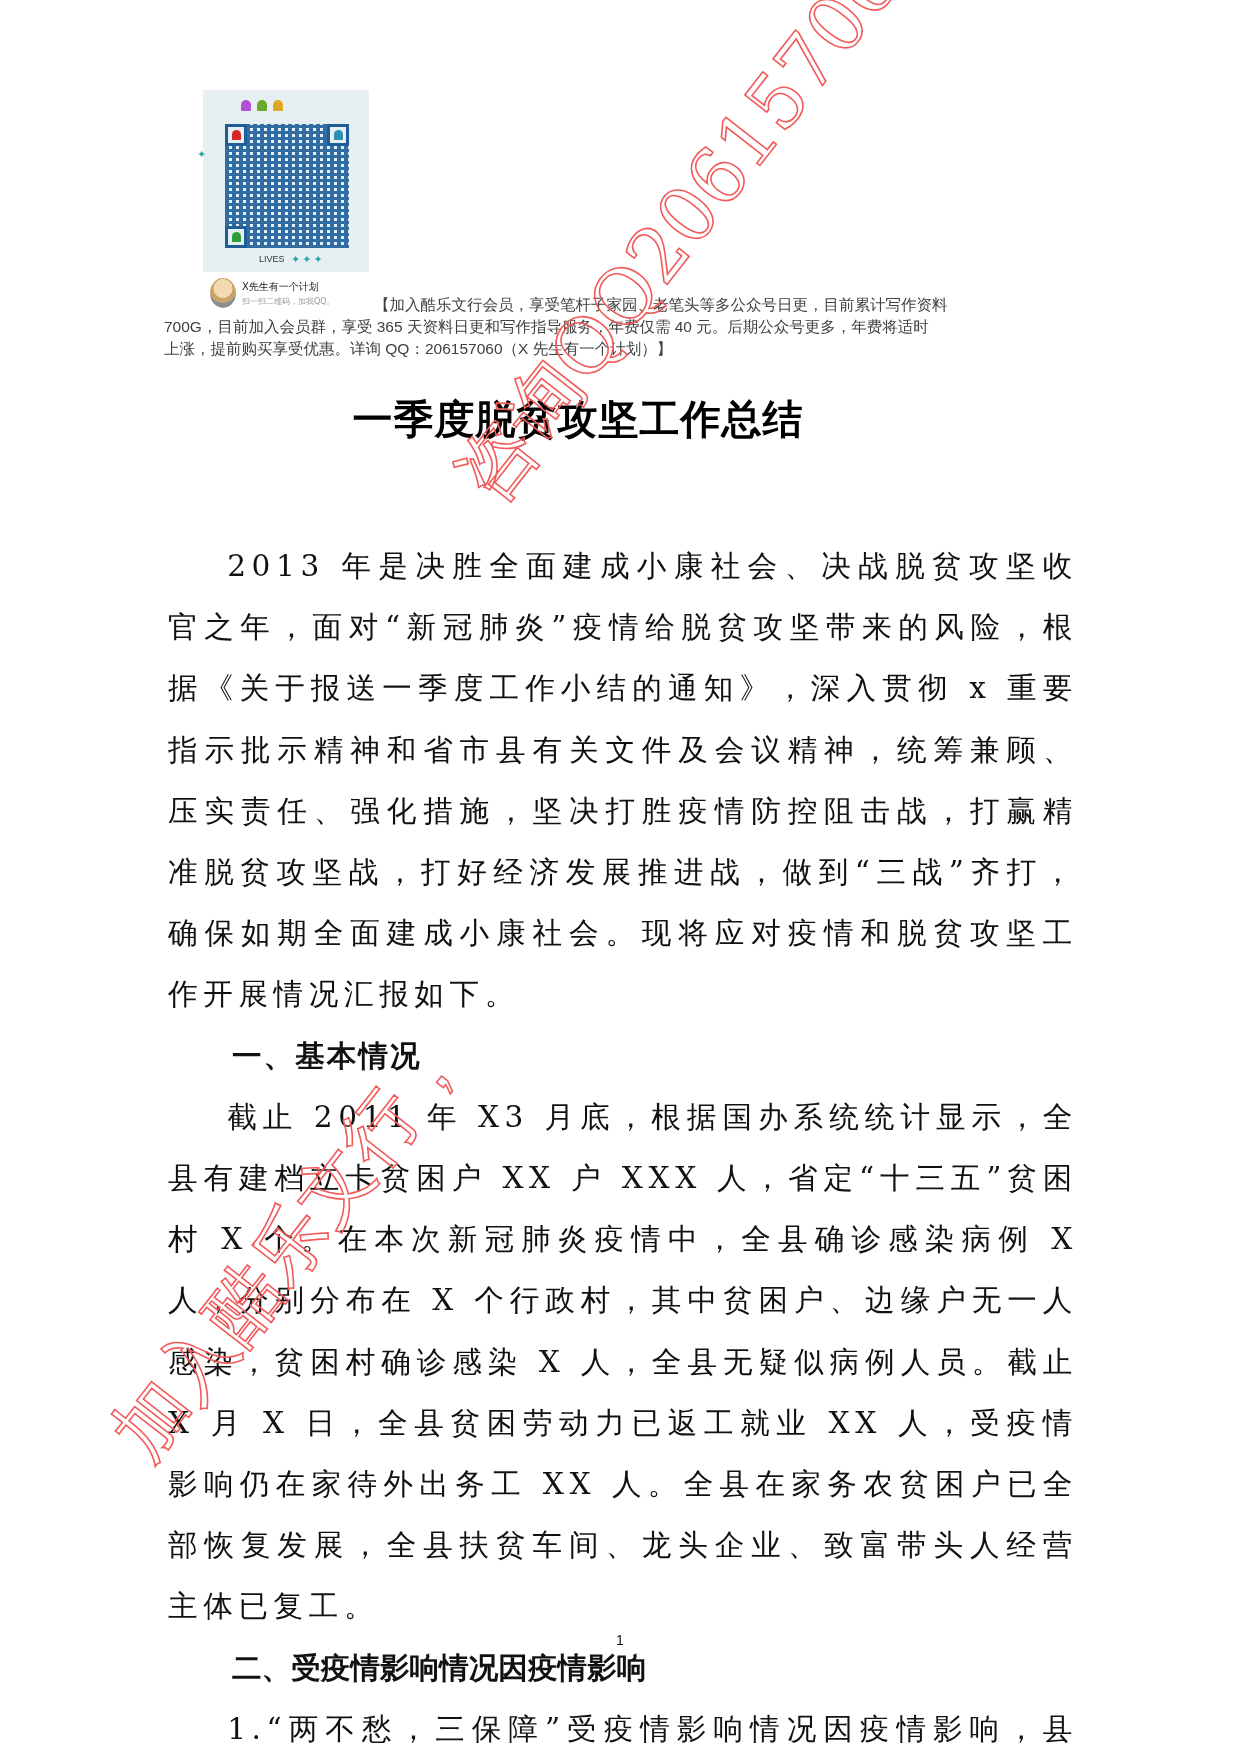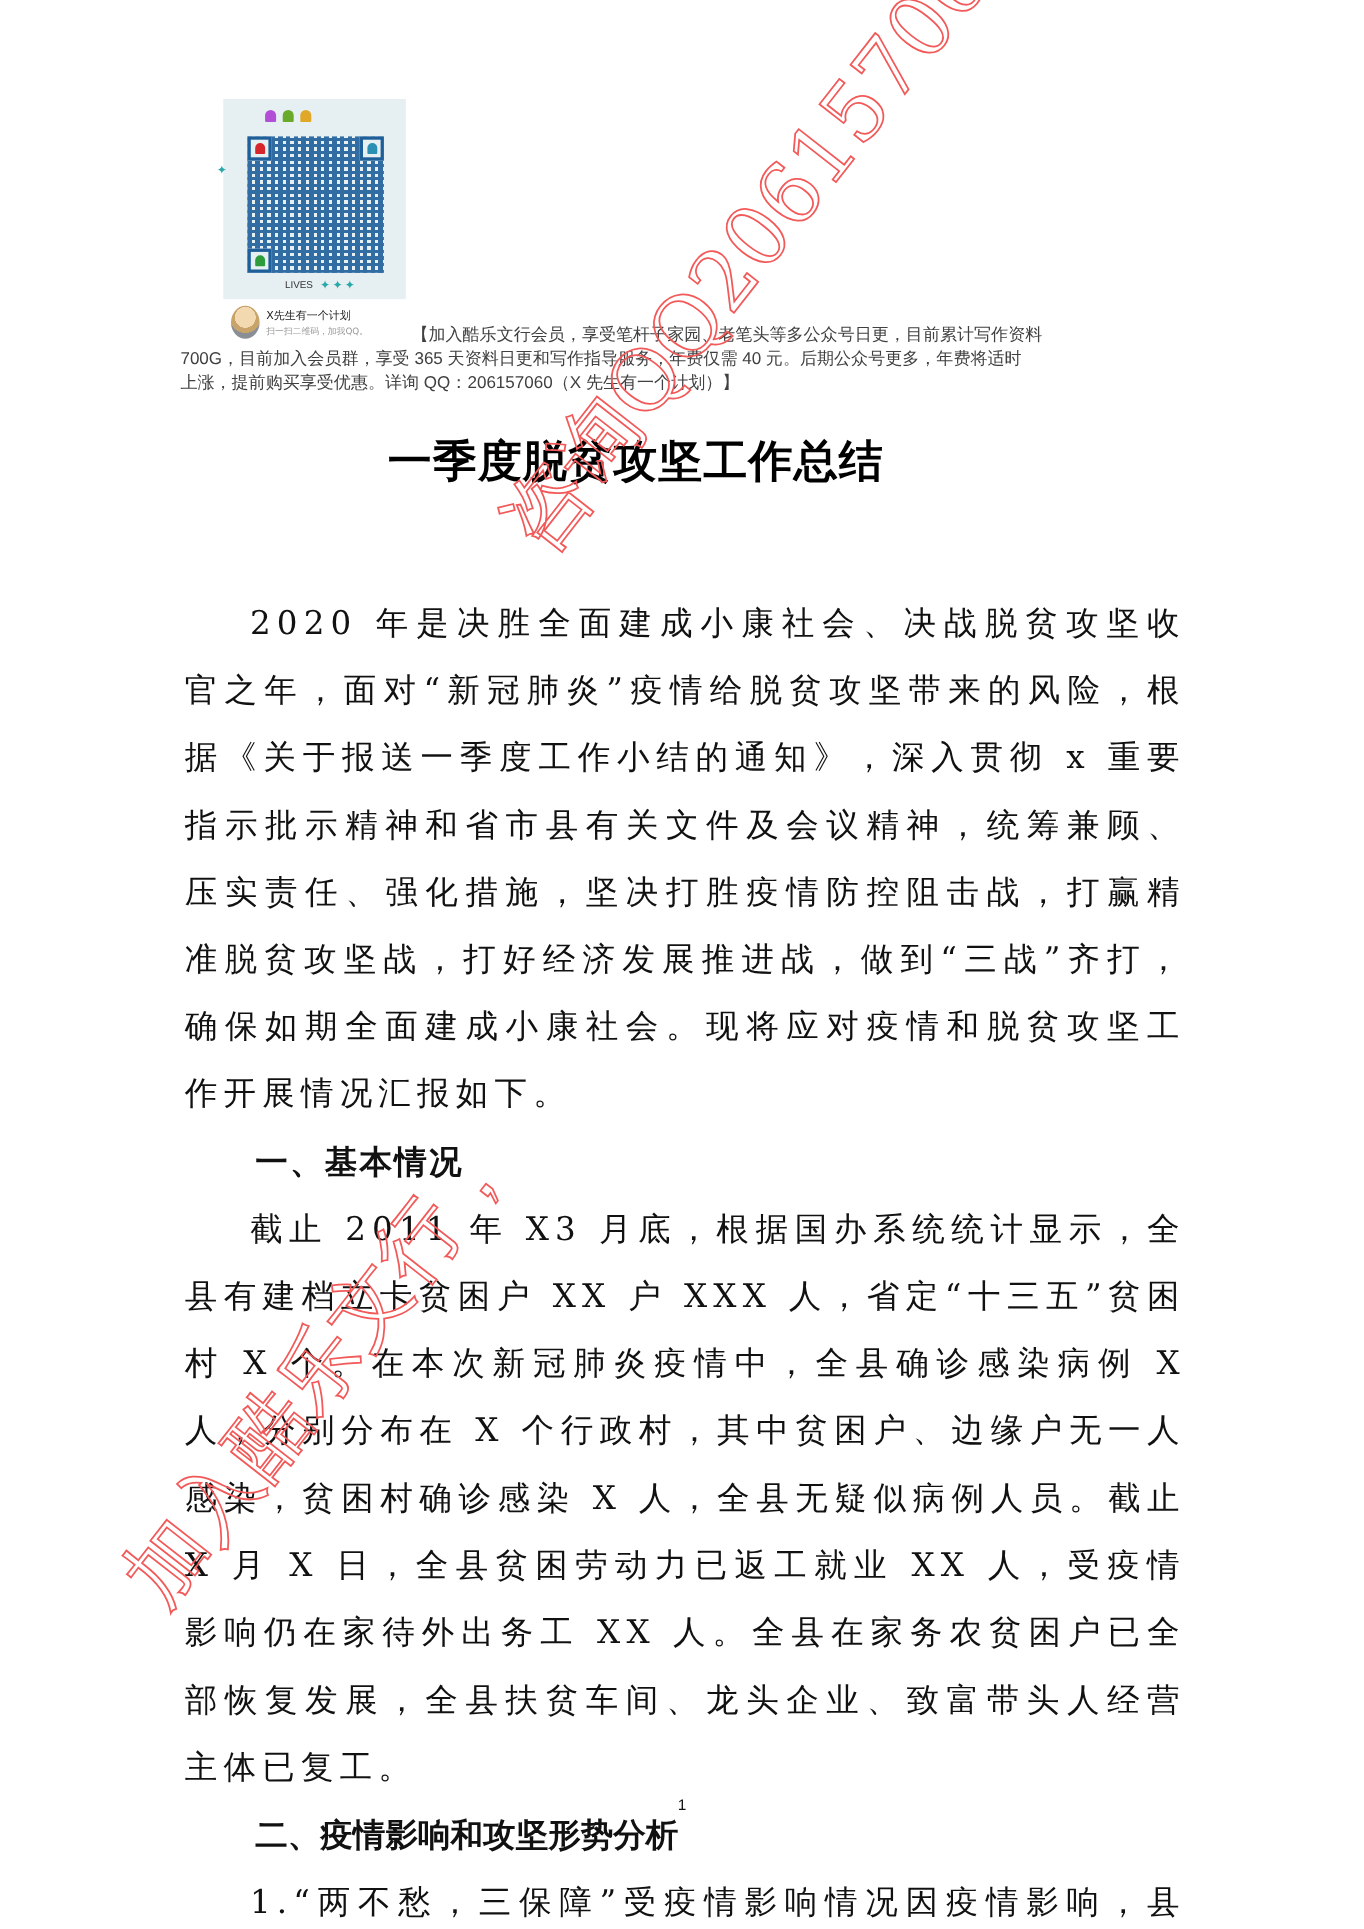--- a/index.html
+++ b/index.html
@@ -88,24 +88,24 @@
 
   <div class="notice">
     <span class="l1">【加入酷乐文行会员，享受笔杆子家园、老笔头等多公众号日更，目前累计写作资料</span>
     <span class="l2">700G，目前加入会员群，享受 365 天资料日更和写作指导服务，年费仅需 40 元。后期公众号更多，年费将适时</span>
     <span class="l3">上涨，提前购买享受优惠。详询 QQ：206157060（X 先生有一个计划）】</span>
   </div>
 
   <div class="title">一季度脱贫攻坚工作总结</div>
 
   <div class="body-text">
-    <p>2020 年是决胜全面建成小康社会、决战脱贫攻坚收官之年，面对“新冠肺炎”疫情给脱贫攻坚带来的风险，根据《关于报送一季度工作小结的通知》，深入贯彻 x 重要指示批示精神和省市县有关文件及会议精神，统筹兼顾、压实责任、强化措施，坚决打胜疫情防控阻击战，打赢精准脱贫攻坚战，打好经济发展推进战，做到“三战”齐打，确保如期全面建成小康社会。现将应对疫情和脱贫攻坚工作开展情况汇报如下。</p>
+    <p>2013 年是决胜全面建成小康社会、决战脱贫攻坚收官之年，面对“新冠肺炎”疫情给脱贫攻坚带来的风险，根据《关于报送一季度工作小结的通知》，深入贯彻 x 重要指示批示精神和省市县有关文件及会议精神，统筹兼顾、压实责任、强化措施，坚决打胜疫情防控阻击战，打赢精准脱贫攻坚战，打好经济发展推进战，做到“三战”齐打，确保如期全面建成小康社会。现将应对疫情和脱贫攻坚工作开展情况汇报如下。</p>
     <h2>一、基本情况</h2>
     <p>截止 2011 年 X3 月底，根据国办系统统计显示，全县有建档立卡贫困户 XX 户 XXX 人，省定“十三五”贫困村 X 个。在本次新冠肺炎疫情中，全县确诊感染病例 X 人，分别分布在 X 个行政村，其中贫困户、边缘户无一人感染，贫困村确诊感染 X 人，全县无疑似病例人员。截止 X 月 X 日，全县贫困劳动力已返工就业 XX 人，受疫情影响仍在家待外出务工 XX 人。全县在家务农贫困户已全部恢复发展，全县扶贫车间、龙头企业、致富带头人经营主体已复工。</p>
-    <h2 class="h2-2">二、疫情影响和攻坚形势分析</h2>
+    <h2 class="h2-2">二、受疫情影响情况因疫情影响</h2>
     <p>1.“两不愁，三保障”受疫情影响情况因疫情影响，县内</p>
   </div>
 
   <div class="wm wm1">咨询QQ206157060</div>
   <div class="wm wm2">加入酷乐文行，</div>
 
   <div class="page-number">1</div>
 </div>
 
 </body></html>

